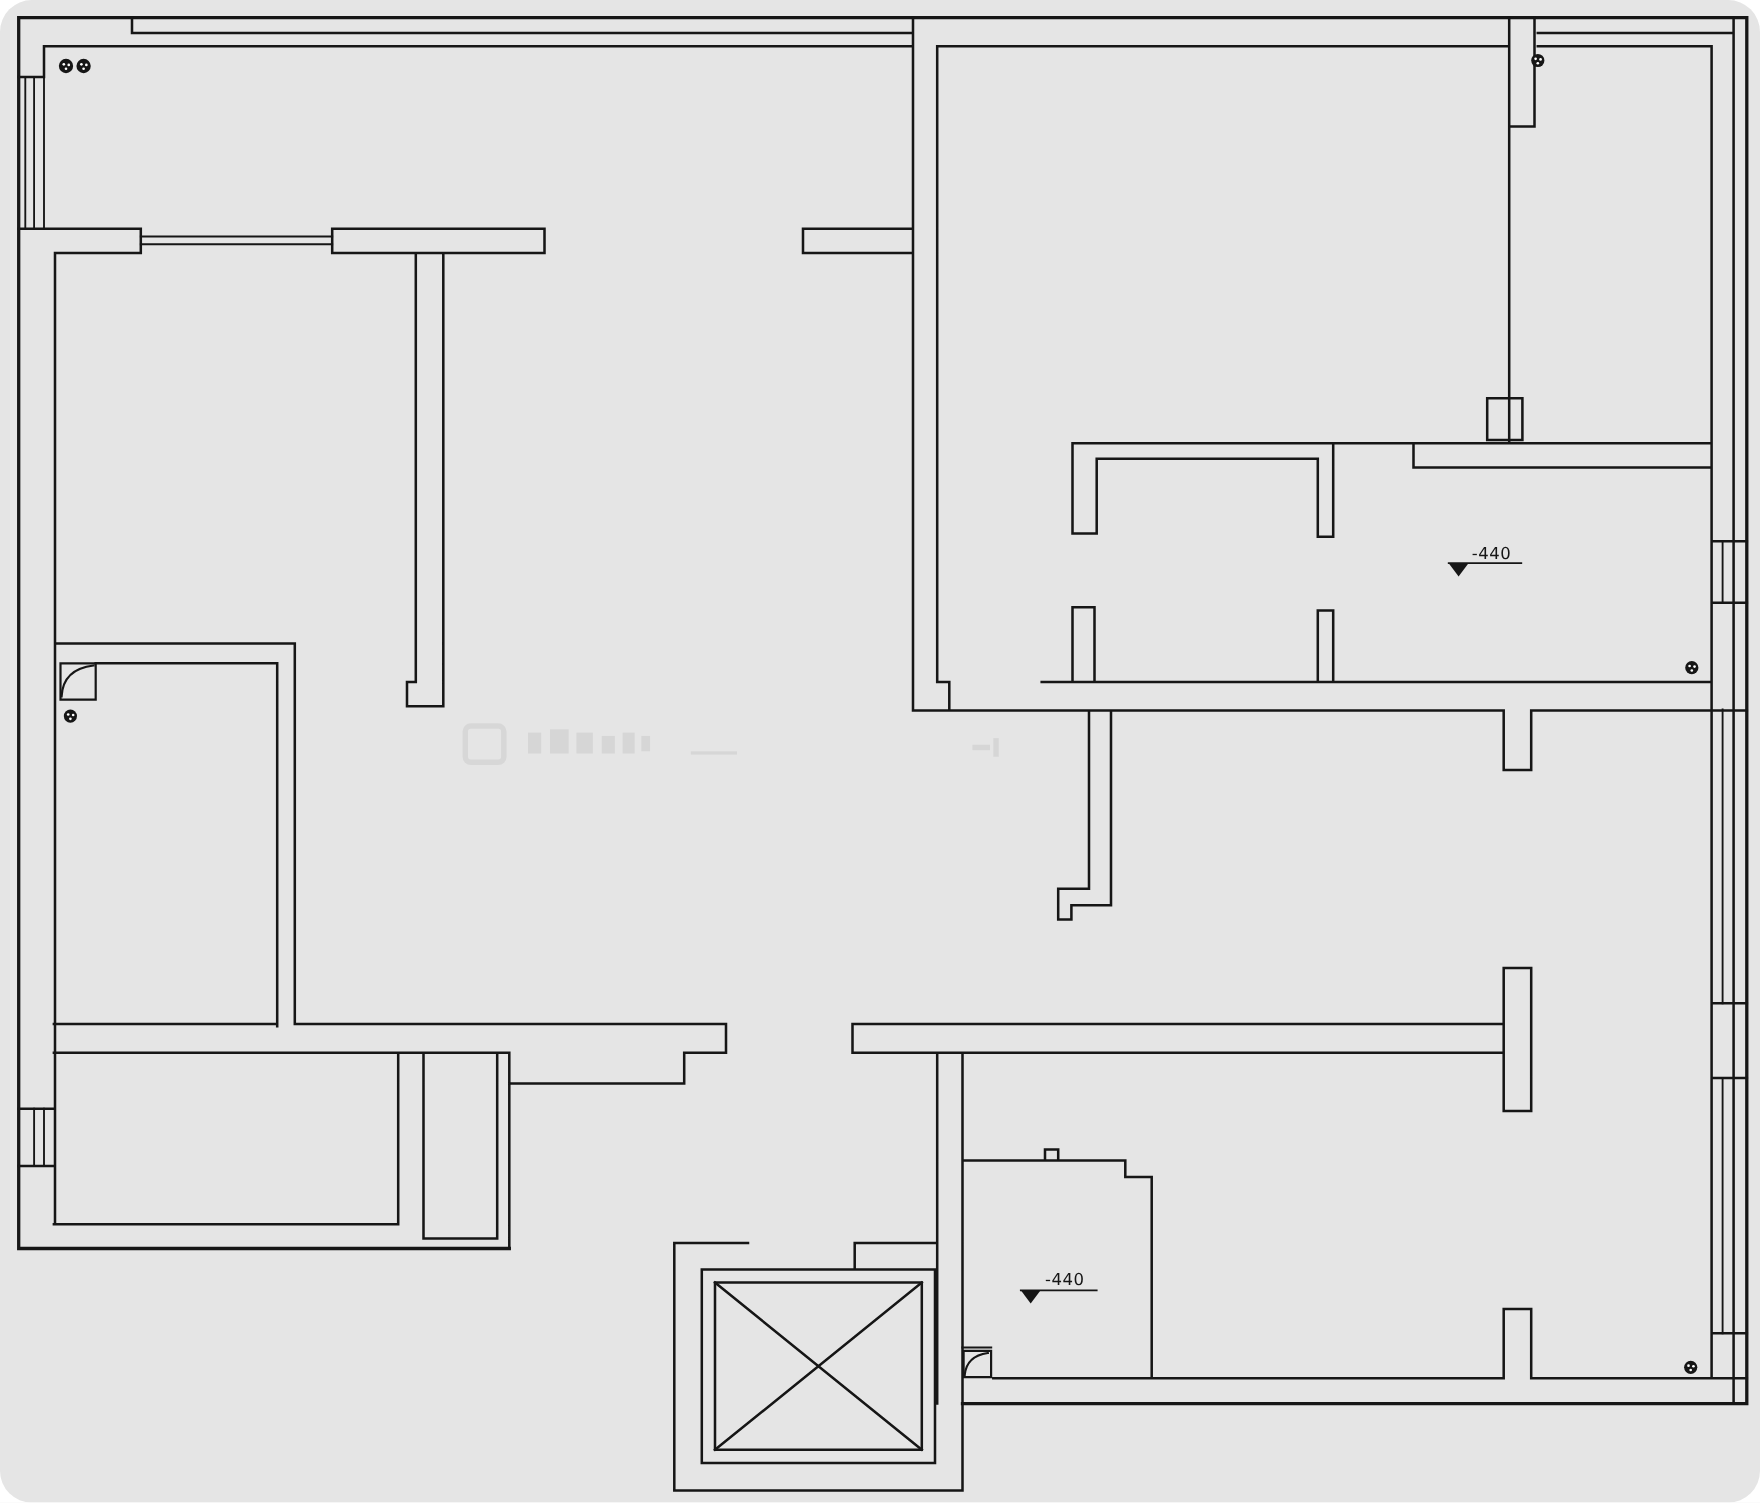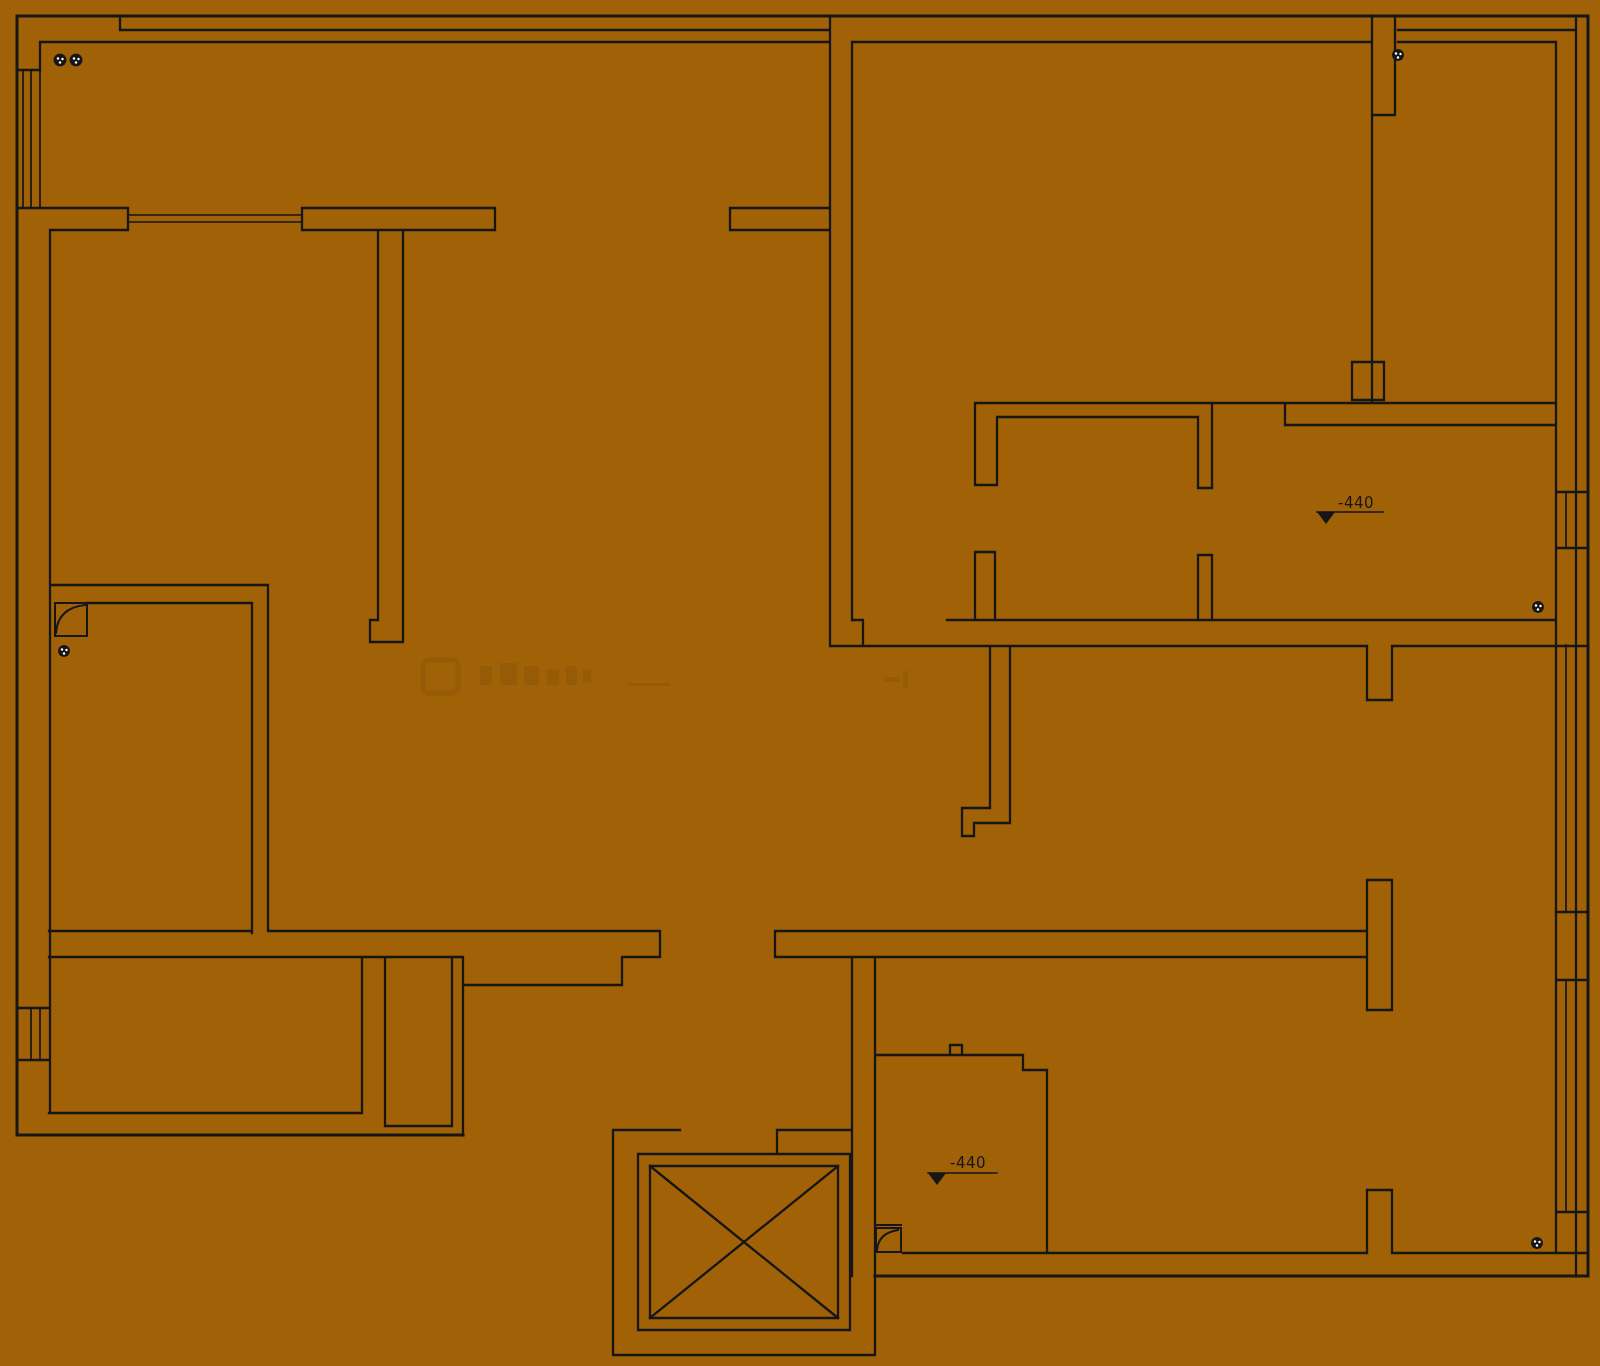--- a/index.html
+++ b/index.html
@@ -5,22 +5,23 @@
   html, body {
     margin: 0;
     padding: 0;
     background: #ffffff;
     font-family: "DejaVu Sans", sans-serif;
   }
   .stage {
     position: relative;
     width: 1600px;
     height: 1366px;
-    background: #a16207;
+    background: #e5e5e5;
     overflow: hidden;
+    border-radius: 29px;
   }
   svg { display: block; }
   .wall      { fill: none; stroke: #161616; stroke-width: 2.3; stroke-linecap: square; }
   .wall-out  { fill: none; stroke: #161616; stroke-width: 3;   stroke-linecap: square; }
   .rail      { fill: none; stroke: #161616; stroke-width: 1.7; stroke-linecap: square; }
   .thin      { fill: none; stroke: #161616; stroke-width: 1.6; stroke-linecap: square; }
   .leaf      { fill: none; stroke: #161616; stroke-width: 2;   stroke-linecap: square; }
   .marker-text { font-size: 15px; letter-spacing: 0.5px; fill: #161616; }
   .wm { opacity: 0.06; }
 </style>

